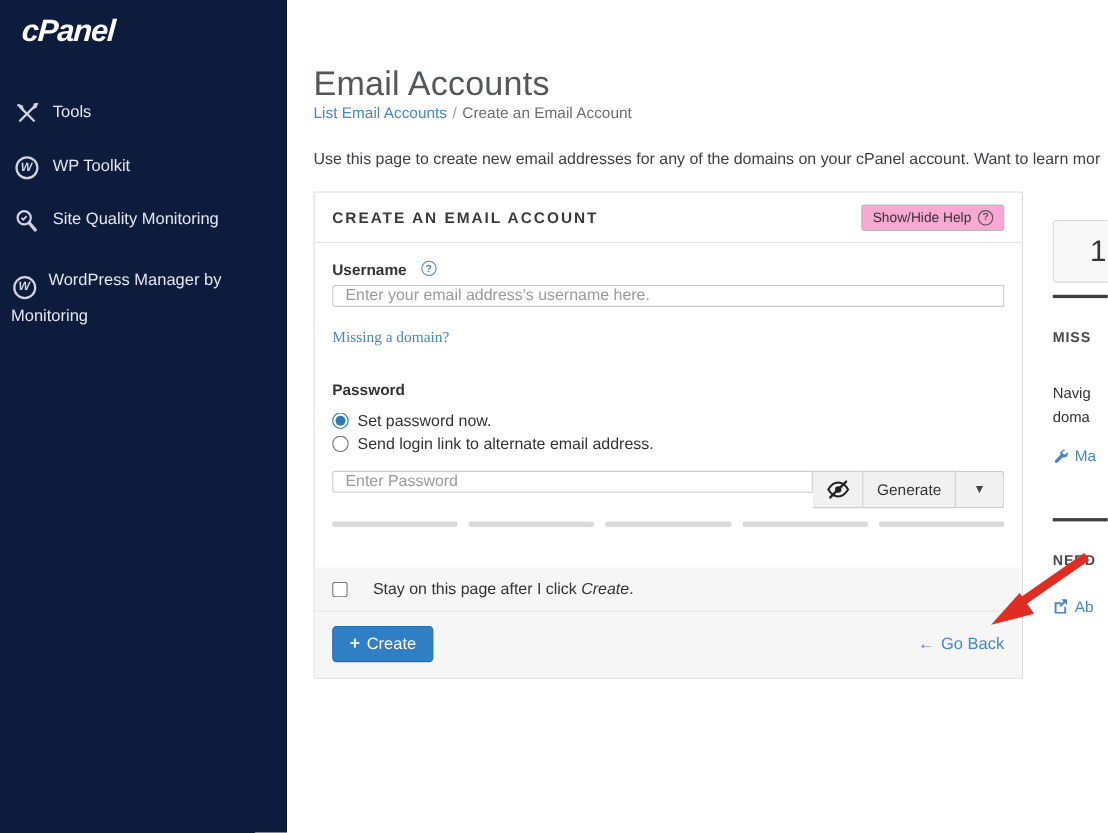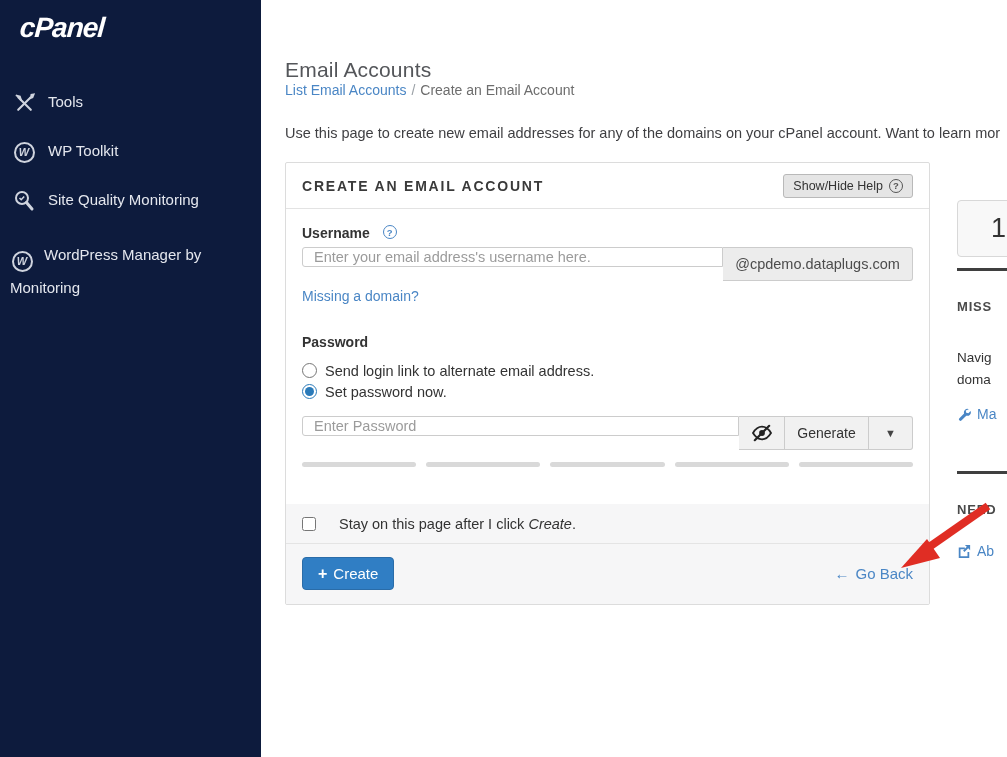--- a/index.html
+++ b/index.html
@@ -38,41 +38,41 @@
   .nav-item.wrap .ico { display: inline-flex; vertical-align: -5px; margin-right: 10px; }
   .wp-circle {
     width: 21px; height: 21px; border-radius: 50%;
     border: 2px solid #cfd4de; color: #cfd4de;
     display: inline-flex; align-items: center; justify-content: center;
     font-weight: 700; font-size: 11px; font-style: italic;
   }
 
   
   .main { position: absolute; left: 261px; top: 0; width: 746px; height: 757px; padding: 58px 0 0 24px; background: #fff; }
-  .page-title { font-size: 21px; font-weight: 400; color: #54565a; letter-spacing: 0.2px; }
+  .page-title { font-size: 31px; font-weight: 400; color: #54565a; letter-spacing: 0.2px; }
   .breadcrumb { font-size: 14px; color: #6d6d6d; white-space: nowrap; }
   .breadcrumb a { color: #4a86c5; text-decoration: none; cursor: pointer; }
   .breadcrumb .sep { color: #9aa0a6; margin: 0 5px; }
   .page-desc { margin-top: 27px; font-size: 14.5px; color: #3f3f42; white-space: nowrap; }
 
   
   .panel {
     margin-top: 21px; width: 645px;
     border: 1px solid #dcdcdc; border-radius: 2px;
     background: #fff;
   }
   .panel-header {
     height: 46px; padding: 0 16px;
     display: flex; align-items: center; justify-content: space-between;
     border-bottom: 1px solid #e3e3e3;
   }
   .panel-title { font-size: 14px; font-weight: 700; letter-spacing: 1.8px; color: #3a3a3a; }
   .btn-light {
     display: inline-flex; align-items: center; gap: 6px;
-    background: #e5e5e5; border: 1px solid #b9b9b9; border-radius: 3px;
+    background: #f9a8d4; border: 1px solid #b9b9b9; border-radius: 3px;
     font-size: 12.5px; color: #333; padding: 4px 9px; cursor: pointer;
     font-family: inherit;
   }
   .q-circle {
     width: 14px; height: 14px; border-radius: 50%;
     border: 1.4px solid #555; color: #555;
     display: inline-flex; align-items: center; justify-content: center;
     font-size: 9.5px; font-weight: 700;
   }
   .q-circle.blue { border-color: #4a86c5; color: #4a86c5; }
@@ -86,21 +86,21 @@
     padding: 0 11px; font-size: 14.5px; color: #333; font-family: inherit;
     outline: none; min-width: 0;
   }
   .text-input::placeholder { color: #9b9b9b; }
   .addon {
     width: 190px; background: #ececec; border: 1px solid #ccc; border-left: none;
     border-radius: 0 3px 3px 0; display: flex; align-items: center; justify-content: center;
     font-size: 14.5px; color: #4c4c4c;
   }
   .link { color: #4a86c5; text-decoration: none; font-size: 14px; cursor: pointer; }
-  .missing-link { display: inline-block; margin-top: 7px; }
+  .missing-link { display: inline-block; margin-top: 7px; font-family: Liberation Serif, serif; }
 
   .pw-label { margin-top: 30px; display: block; }
   .radios { margin-top: 10px; }
   .radio-row { display: flex; align-items: center; gap: 8px; font-size: 14.5px; color: #333; height: 21px; cursor: pointer; }
   .radio-row input { width: 15px; height: 15px; accent-color: #2a7ab9; cursor: pointer; }
 
   .pw-group { margin-top: 14px; }
   .grp-btn {
     height: 34px; background: #f1f1f1; border: 1px solid #ccc; border-left: none;
     display: inline-flex; align-items: center; justify-content: center;
@@ -213,34 +213,33 @@
     </div>
 
     <div class="panel-body">
       
       <span class="field-label">
         <span>Username</span>
         <span class="q-circle blue">?</span>
       </span>
       <div class="input-group">
         <input class="text-input" type="text" placeholder="Enter your email address's username here." style="">
-        <span class="addon">@cpdemo.dataplugs.com</span>
       </div>
       <a class="link missing-link">Missing a domain?</a>
 
       
       <span class="field-label pw-label">Password</span>
       <div class="radios">
         <label class="radio-row">
+          <input type="radio" name="pwopt" checked="" style="">
+          <span>Set password now.</span>
+        </label>
+        <label class="radio-row">
           <input type="radio" name="pwopt" style="">
           <span>Send login link to alternate email address.</span>
-        </label>
-        <label class="radio-row">
-          <input type="radio" name="pwopt" checked="" style="">
-          <span>Set password now.</span>
         </label>
       </div>
 
       <div class="input-group pw-group">
         <input class="text-input" type="text" placeholder="Enter Password" style="">
         <button class="grp-btn eye">
           <svg width="22" height="18" viewBox="0 0 24 20">
               <path d="M2 10 C5 5 9 3 12 3 C15 3 19 5 22 10 C19 15 15 17 12 17 C9 17 5 15 2 10 Z" fill="none" stroke="#222" stroke-width="2"></path>
               <circle cx="12" cy="10" r="3.2" fill="#222"></circle>
               <path d="M4 18 L20 2" stroke="#222" stroke-width="2.4" stroke-linecap="round"></path>

